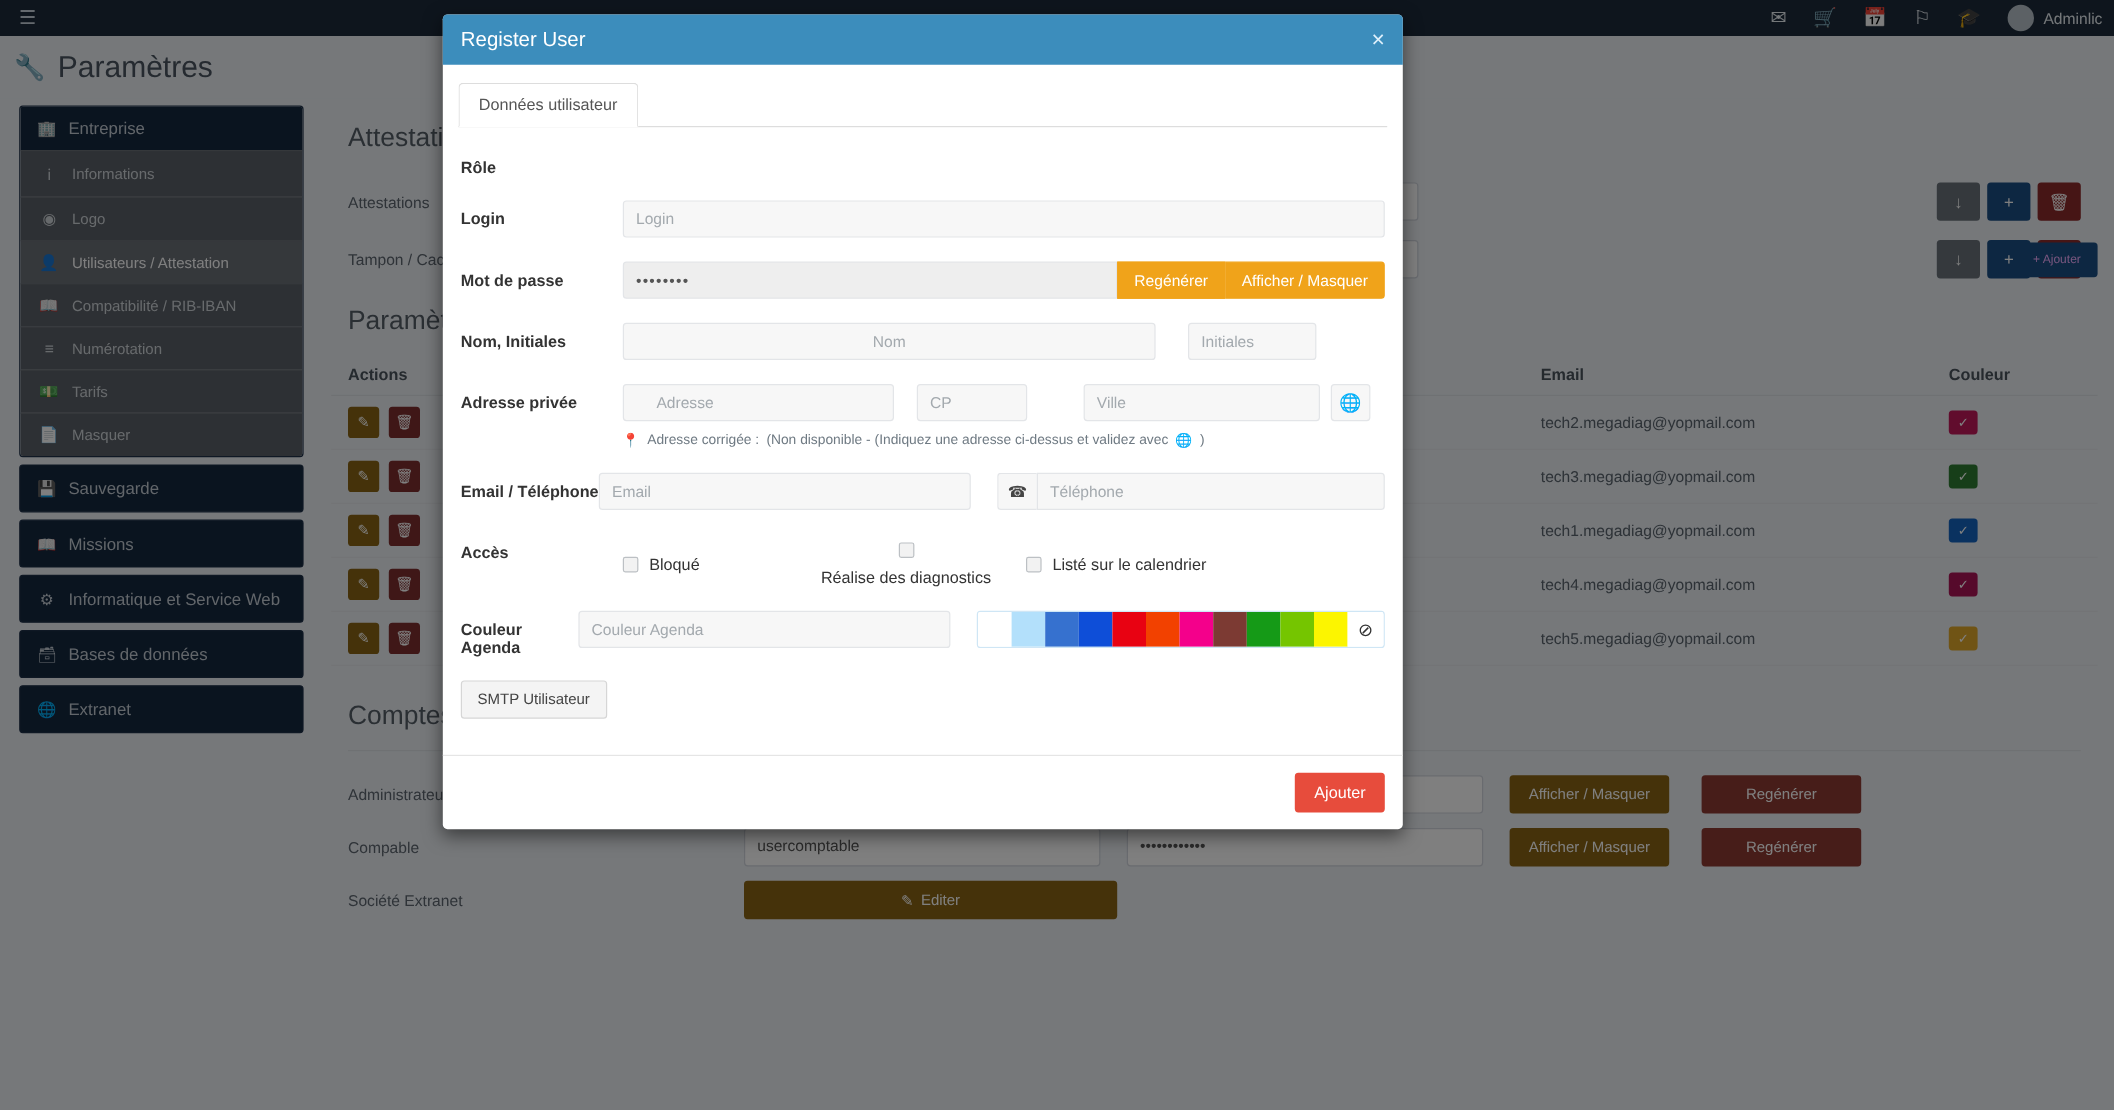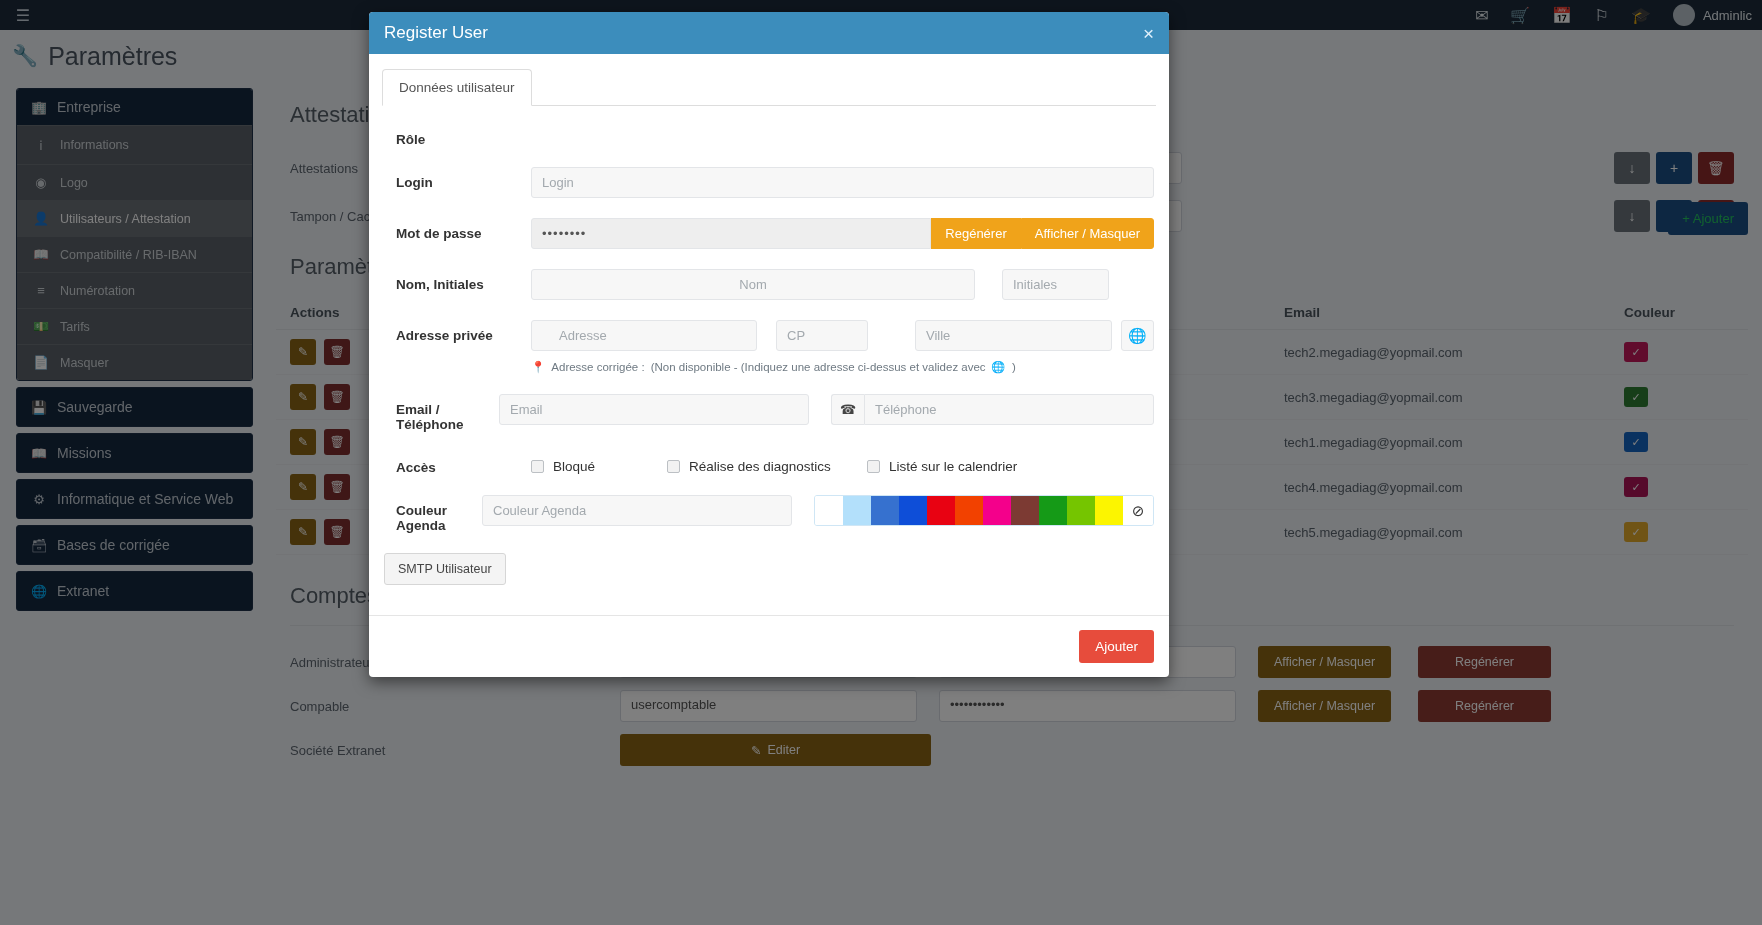--- a/index.html
+++ b/index.html
@@ -55,22 +55,22 @@
   }
   .sq-btn { width:36px; height:32px; border-radius:3px; display:flex; align-items:center; justify-content:center;
             color:#fff; font-size:14px; margin-left:6px; }
   .b-grey { background:#6a737b; }
   .b-blue { background:#1b4f85; }
   .b-red  { background:#8d2a2a; }
   .b-gold { background:#8a6414; }
   .b-dred { background:#7e2f2f; }
 
   .btn-add-right {
-    position:absolute; right:0; top:176px; background:#1b4f85; color:#22c55e;
-    font-size:13px; padding:9px 14px; border-radius:3px;
+    position:absolute; right:0; top:176px; background:#1b4f85; color:#f0abfc;
+    font-size:10px; padding:9px 14px; border-radius:3px;
   }
 
   .table-head { display:flex; padding:0 14px; height:34px; align-items:center;
                 font-size:13.5px; color:#4a545d; font-weight:bold; border-bottom:1px solid #dfe3e6; }
   .th-actions { width:145px; }
   .th-mid { flex:1; }
   .th-email { width:340px; }
   .th-coul { width:110px; }
   .trow { display:flex; padding:0 14px; height:45px; align-items:center; border-bottom:1px solid #e6e9ec; font-size:13px; color:#5b656e; }
   .acts { width:145px; display:flex; gap:8px; }
@@ -100,21 +100,21 @@
   .modal-body { padding:14px 15px 8px 15px; }
 
   .tabs { border-bottom:1px solid #ddd; display:flex; margin:0 -2px 18px -2px; }
   .tab {
     font-size:13.5px; color:#555; padding:10px 16px; border:1px solid #ddd;
     border-bottom:1px solid #fff; border-radius:4px 4px 0 0; background:#fff;
     position:relative; top:1px;
   }
 
   .frow { display:flex; align-items:flex-start; margin-bottom:20px; }
-  .flabel { width:135px; font-size:13.5px; color:#333; font-weight:bold; padding-top:8px;margin-left:12px; }
+  .flabel { width:135px; font-size:13.5px; color:#333; font-weight:bold; padding-top:8px; }
   .fctl { flex:1; display:flex; align-items:flex-start; gap:0; }
 
   .inp {
     background:#f7f7f7; border:1px solid #e3e5e8; border-radius:3px;
     height:31px; font-size:13px; color:#555; padding:6px 10px; display:flex; align-items:center;
   }
   .inp .ph { color:#a3a9ae; }
   .inp-sel { width:100%; justify-content:space-between; }
   .caret { color:#777; font-size:10px; }
 
@@ -218,21 +218,21 @@
     <div class="side-solo">
       <span class="ico">📖</span>
       <span>Missions</span>
     </div>
     <div class="side-solo">
       <span class="ico">⚙</span>
       <span>Informatique et Service Web</span>
     </div>
     <div class="side-solo">
       <span class="ico">🗃</span>
-      <span>Bases de corrigée</span>
+      <span>Bases de données</span>
     </div>
     <div class="side-solo">
       <span class="ico">🌐</span>
       <span>Extranet</span>
     </div>
   </div>
 
   <div class="main">
     <div class="sec-title">Attestations</div>
 
@@ -445,21 +445,21 @@
       </div>
     </div>
 
     <div class="frow">
       <div class="flabel">Accès</div>
       <div class="fctl" style="align-items:center; padding-top:7px;">
         <div class="chk-wrap" style="width:136px;">
           <span class="chk"></span>
           <span>Bloqué</span>
         </div>
-        <div class="chk-wrap" style="width:200px;">
+        <div class="chk-wrap" style="width:200px;flex-direction:column;">
           <span class="chk"></span>
           <span>Réalise des diagnostics</span>
         </div>
         <div class="chk-wrap">
           <span class="chk"></span>
           <span>Listé sur le calendrier</span>
         </div>
       </div>
     </div>
 

